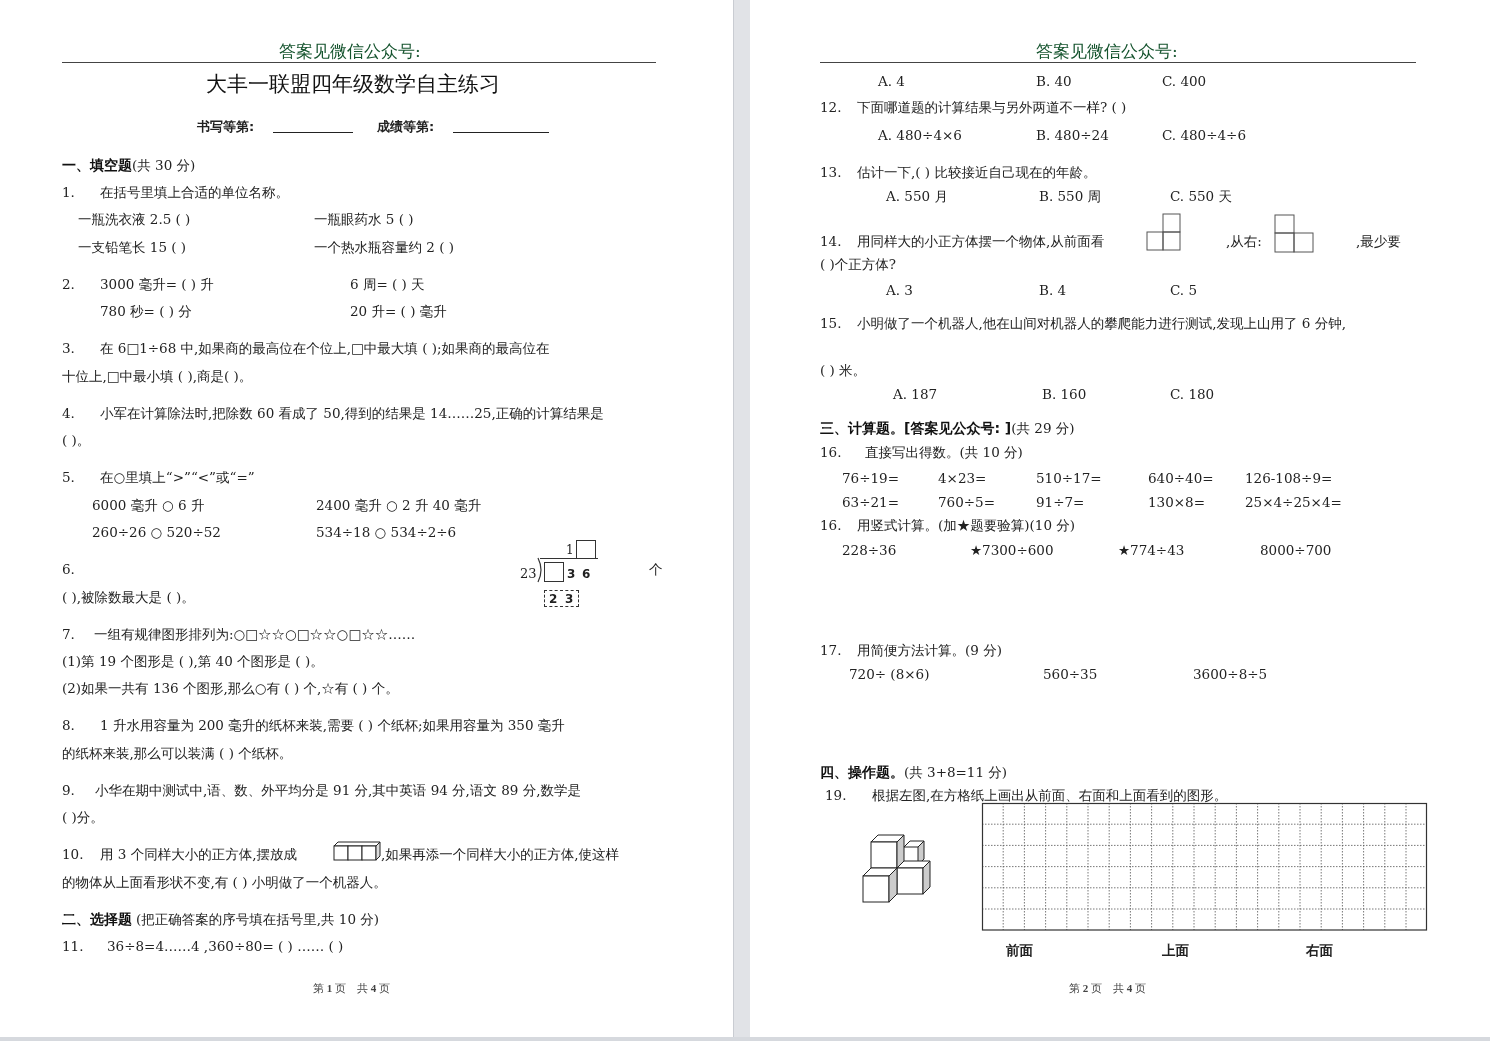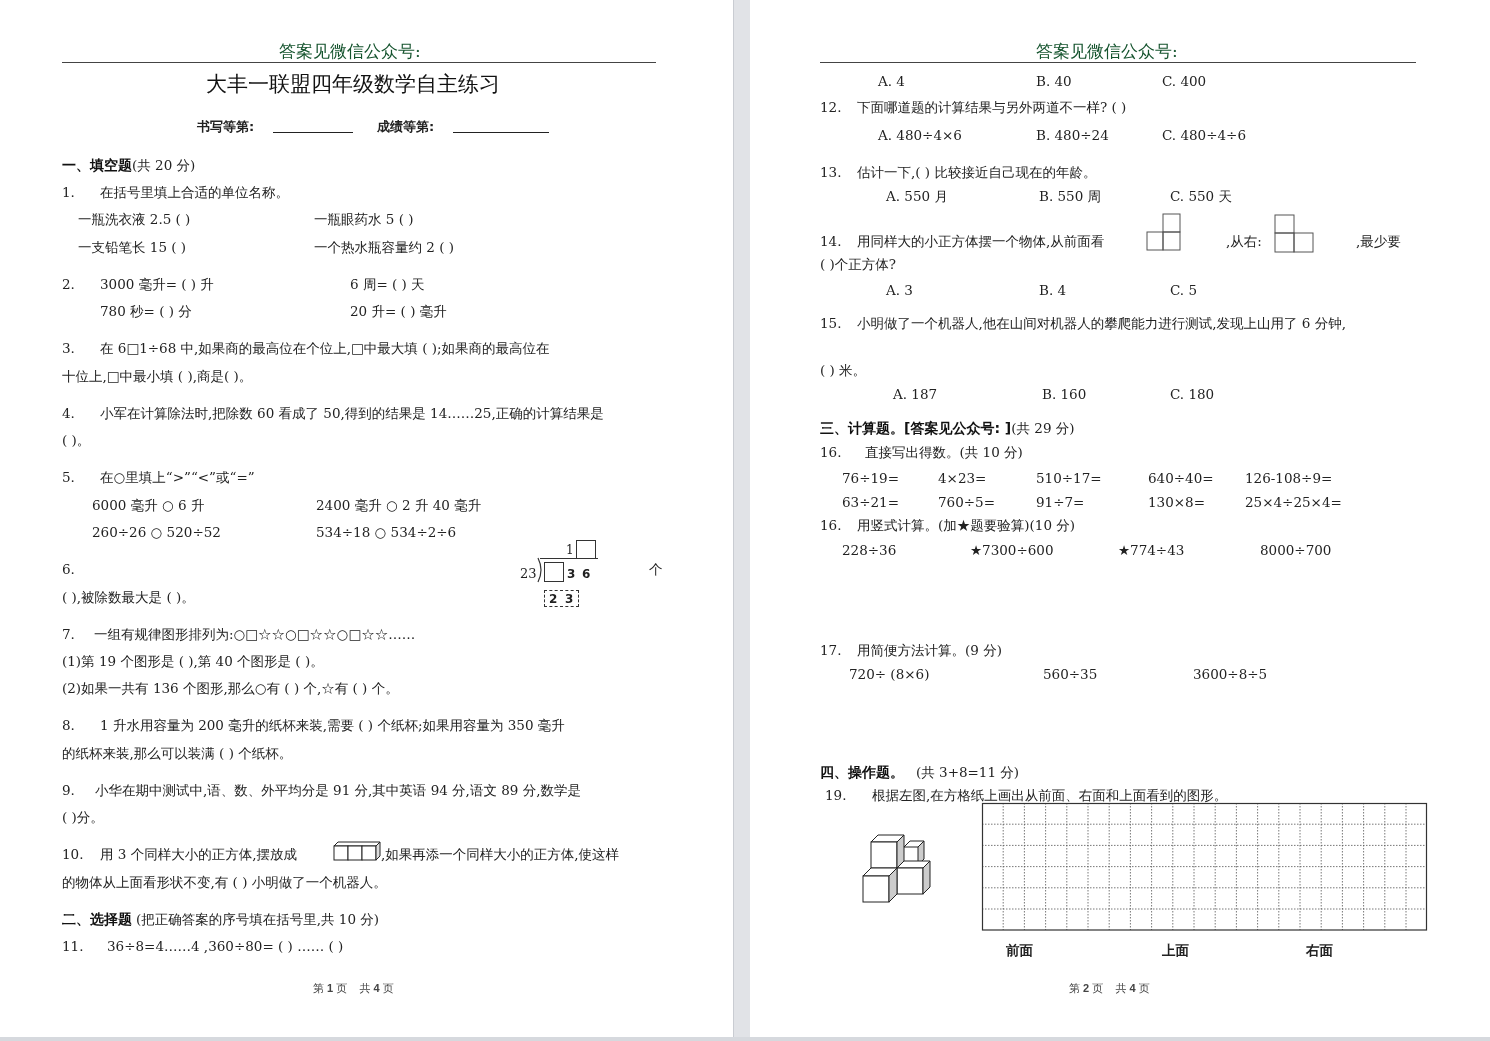--- a/index.html
+++ b/index.html
@@ -17,21 +17,21 @@
   .page { position:absolute; top:0; height:1037px; background:#fff; }
   #page1 { left:0; width:733px; }
   #page2 { left:750px; width:740px; }
   .abs { position:absolute; white-space:nowrap; }
   .t { font-size:13.5px; line-height:18px; }
   .hdr { font-size:17px; color:#14532d; }
   .rule { position:absolute; height:1px; background:#444; }
   .title { font-size:21px; font-family:"DejaVu Sans","Liberation Sans",sans-serif; color:#111;text-align:right; }
   .sec { font-family:"DejaVu Sans","Liberation Sans",sans-serif; font-weight:bold; font-size:14px; color:#111; }
   .bold { font-family:"DejaVu Sans","Liberation Sans",sans-serif; font-weight:bold; }
-  .footer { font-size:11px; color:#444; font-family:Liberation Sans, sans-serif; }
+  .footer { font-size:11px; color:#444; font-family:Liberation Serif, serif; }
   .scroll-marks { position:absolute; left:1484px; top:4px; width:4px; }
   .scroll-marks div { width:3px; background:#888; margin-bottom:4px; }
   svg { position:absolute; overflow:visible; }
 </style>
 </head>
 <body>
 
 <div class="gap"></div>
 <div class="bottom-bar"></div>
 <div class="scroll-marks">
@@ -48,21 +48,21 @@
   <div class="rule" style="left:62px;top:62px;width:594px"></div>
 
   <div class="abs title" style="left:206px;top:70px">大丰一联盟四年级数学自主练习</div>
 
   <div class="abs t bold" style="left:197px;top:118px;font-size:13px">书写等第:</div>
   <div class="abs" style="left:273px;top:117px;width:80px;border-bottom:1px solid #222;height:15px"></div>
   <div class="abs t bold" style="left:377px;top:118px;font-size:13px">成绩等第:</div>
   <div class="abs" style="left:453px;top:117px;width:96px;border-bottom:1px solid #222;height:15px"></div>
 
   <div class="abs t" style="left:62px;top:156px">
-    <span class="sec">一、填空题</span><span>(共 20 分)</span>
+    <span class="sec">一、填空题</span><span>(共 30 分)</span>
   </div>
 
   <div class="abs t" style="left:62px;top:183px">1.</div>
   <div class="abs t" style="left:100px;top:183px">在括号里填上合适的单位名称。</div>
   <div class="abs t" style="left:78px;top:210px">一瓶洗衣液 2.5  (       )</div>
   <div class="abs t" style="left:314px;top:210px">一瓶眼药水 5 (      )</div>
   <div class="abs t" style="left:78px;top:238px">一支铅笔长 15 (      )</div>
   <div class="abs t" style="left:314px;top:238px">一个热水瓶容量约 2 (       )</div>
 
   <div class="abs t" style="left:62px;top:275px">2.</div>
@@ -217,21 +217,21 @@
   <div class="abs t" style="left:368px;top:541px">★774÷43</div>
   <div class="abs t" style="left:510px;top:541px">8000÷700</div>
 
   <div class="abs t" style="left:70px;top:641px">17.</div>
   <div class="abs t" style="left:107px;top:641px">用简便方法计算。(9 分)</div>
   <div class="abs t" style="left:99px;top:665px">720÷ (8×6)</div>
   <div class="abs t" style="left:293px;top:665px">560÷35</div>
   <div class="abs t" style="left:443px;top:665px">3600÷8÷5</div>
 
   <div class="abs t" style="left:70px;top:763px">
-    <span class="sec">四、操作题。</span><span style="margin-left:12px">(共 3+8=11 分)</span>
+    <span class="sec">四、操作题。</span><span style="margin-left:0">(共 3+8=11 分)</span>
   </div>
   <div class="abs t" style="left:75px;top:786px">19.</div>
   <div class="abs t" style="left:122px;top:786px">根据左图,在方格纸上画出从前面、右面和上面看到的图形。</div>
 
   <svg style="left:112px;top:832px" width="72" height="72">
 
     <path d="M42 15 L48 9 L62 9 L56 15 Z" fill="#fff" stroke="#222"></path>
     <path d="M56 15 L62 9 L62 27 L56 33 Z" fill="#ccc" stroke="#222"></path>
 
     <path d="M9 10 L16 3 L42 3 L35 10 Z" fill="#fff" stroke="#222"></path>

